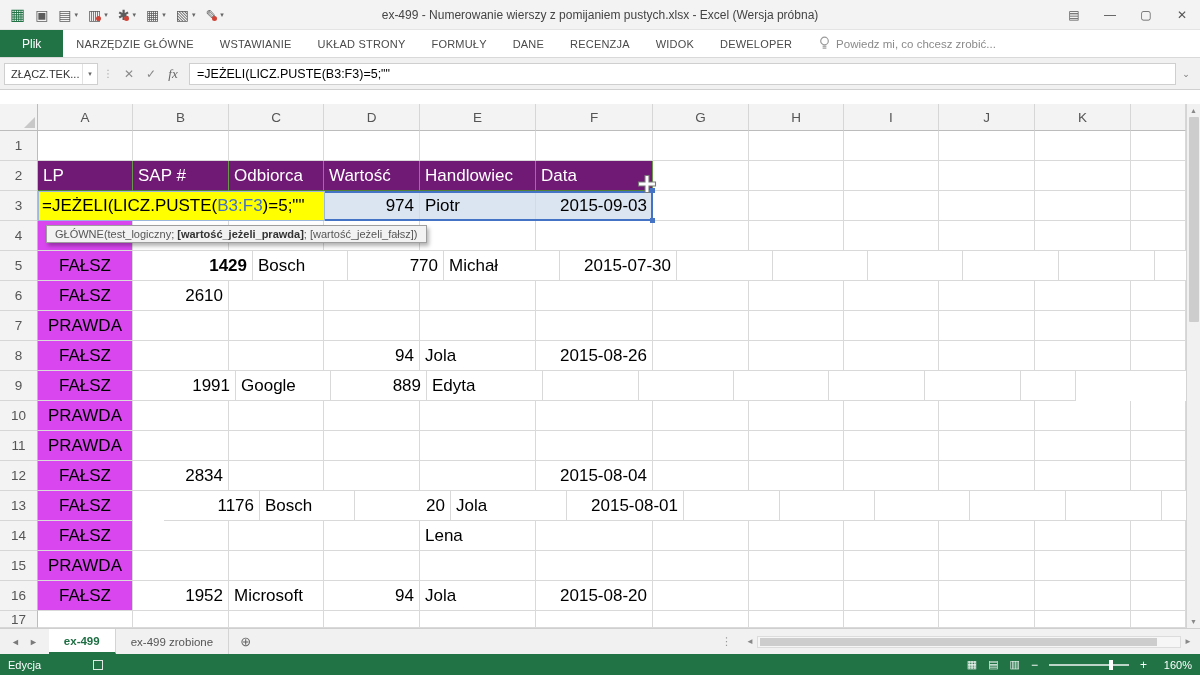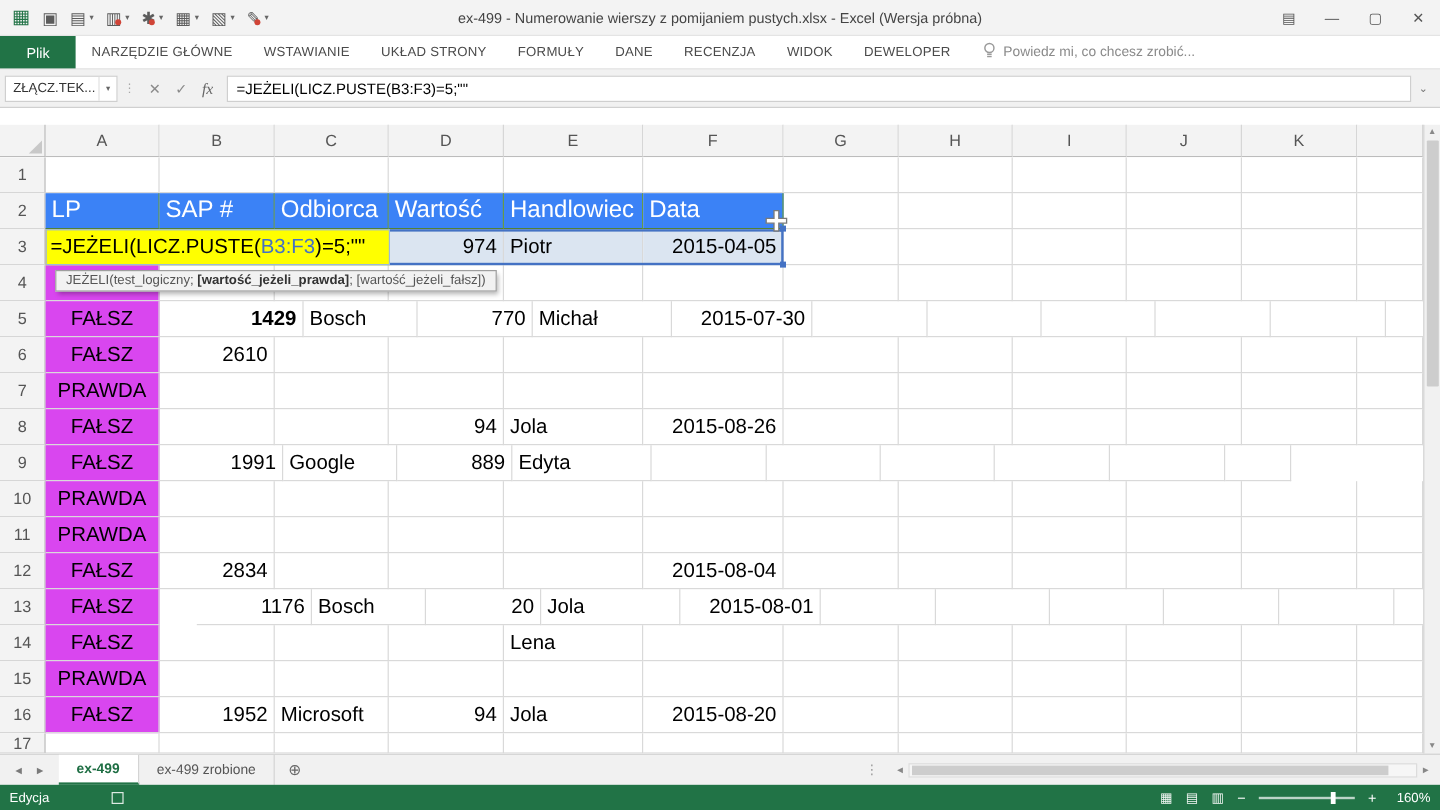--- a/index.html
+++ b/index.html
@@ -61,21 +61,21 @@
   .grid-row { display:flex; height:30px; }
   .grid-row.partial { height:17px; overflow:hidden; }
   .row-h { width:38px; flex:0 0 38px; background:#f3f3f3; border-right:1px solid #bcbcbc;
     border-bottom:1px solid #d6d6d6; display:flex; align-items:center; justify-content:center;
     font-size:13.5px; color:#555; }
   .cell { border-right:1px solid #d9d9d9; border-bottom:1px solid #d9d9d9; font-size:17px; color:#000;
     display:flex; align-items:center; padding:0 5px; white-space:nowrap; overflow:hidden; flex:0 0 auto; }
   .cell.left { justify-content:flex-start; }
   .cell.center { justify-content:center; }
   .cell.right { justify-content:flex-end; }
-  .hdr-cell { background:#3b82f6; color:#fff; border-right-color:#679a48; border-bottom-color:#538135; font-size:20px; }
+  .hdr-cell { background:#701a75; color:#fff; border-right-color:#679a48; border-bottom-color:#538135; font-size:17px; }
   .yellow { background:#d946ef; }
   .ref-fill { background:#dbe5f1; }
 
   
   .range-border { position:absolute; left:133px; top:60px; width:520px; height:30px;
     border:2px solid #4472c4; pointer-events:none; z-index:3; }
   .handle { position:absolute; width:5px; height:5px; background:#4472c4; z-index:5; }
   .handle.tr { left:650px; top:57px; }
   .handle.br { left:650px; top:87px; }
   .formula-cell { position:absolute; left:38px; top:60px; width:287px; height:30px; background:#ffff00;
@@ -256,21 +256,21 @@
         <div class="cell left" style="width: 96px;"></div>
         <div class="cell left" style="width: 55px;"></div>
       </div>
       <div class="grid-row">
         <div class="row-h">3</div>
         <div class="cell yellow center" style="width: 95px;"></div>
         <div class="cell right" style="width: 96px;"></div>
         <div class="cell left" style="width: 95px;"></div>
         <div class="cell ref-fill right" style="width: 96px;">974</div>
         <div class="cell ref-fill left" style="width: 116px;">Piotr</div>
-        <div class="cell ref-fill right" style="width: 117px;">2015-04-05</div>
+        <div class="cell ref-fill right" style="width: 117px;">2015-09-03</div>
         <div class="cell left" style="width: 96px;"></div>
         <div class="cell left" style="width: 95px;"></div>
         <div class="cell left" style="width: 95px;"></div>
         <div class="cell left" style="width: 96px;"></div>
         <div class="cell left" style="width: 96px;"></div>
         <div class="cell left" style="width: 55px;"></div>
       </div>
       <div class="grid-row">
         <div class="row-h">4</div>
         <div class="cell yellow center" style="width: 95px;">PRAWDA</div>
@@ -481,21 +481,21 @@
         <div class="cell left" style="width: 55px;"></div>
       </div>
     </div>
 
   <div class="range-border"></div>
   <div class="handle tr"></div>
   <div class="handle br"></div>
 
   <div class="formula-cell"><span>=JEŻELI(LICZ.PUSTE(</span><span class="ref">B3:F3</span><span>)=5;""</span></div>
 
-  <div class="func-tooltip"><span>JEŻELI(test_logiczny; </span><b>[wartość_jeżeli_prawda]</b><span>; [wartość_jeżeli_fałsz])</span></div>
+  <div class="func-tooltip"><span>GŁÓWNE(test_logiczny; </span><b>[wartość_jeżeli_prawda]</b><span>; [wartość_jeżeli_fałsz])</span></div>
 </div>
 
 <div class="v-scroll">
   <span class="v-arrow">▲</span>
   <div class="v-thumb"></div>
   <span class="v-arrow down">▼</span>
 </div>
 
 <div class="cursor-plus">
   <svg width="20" height="20" viewBox="0 0 20 20">

